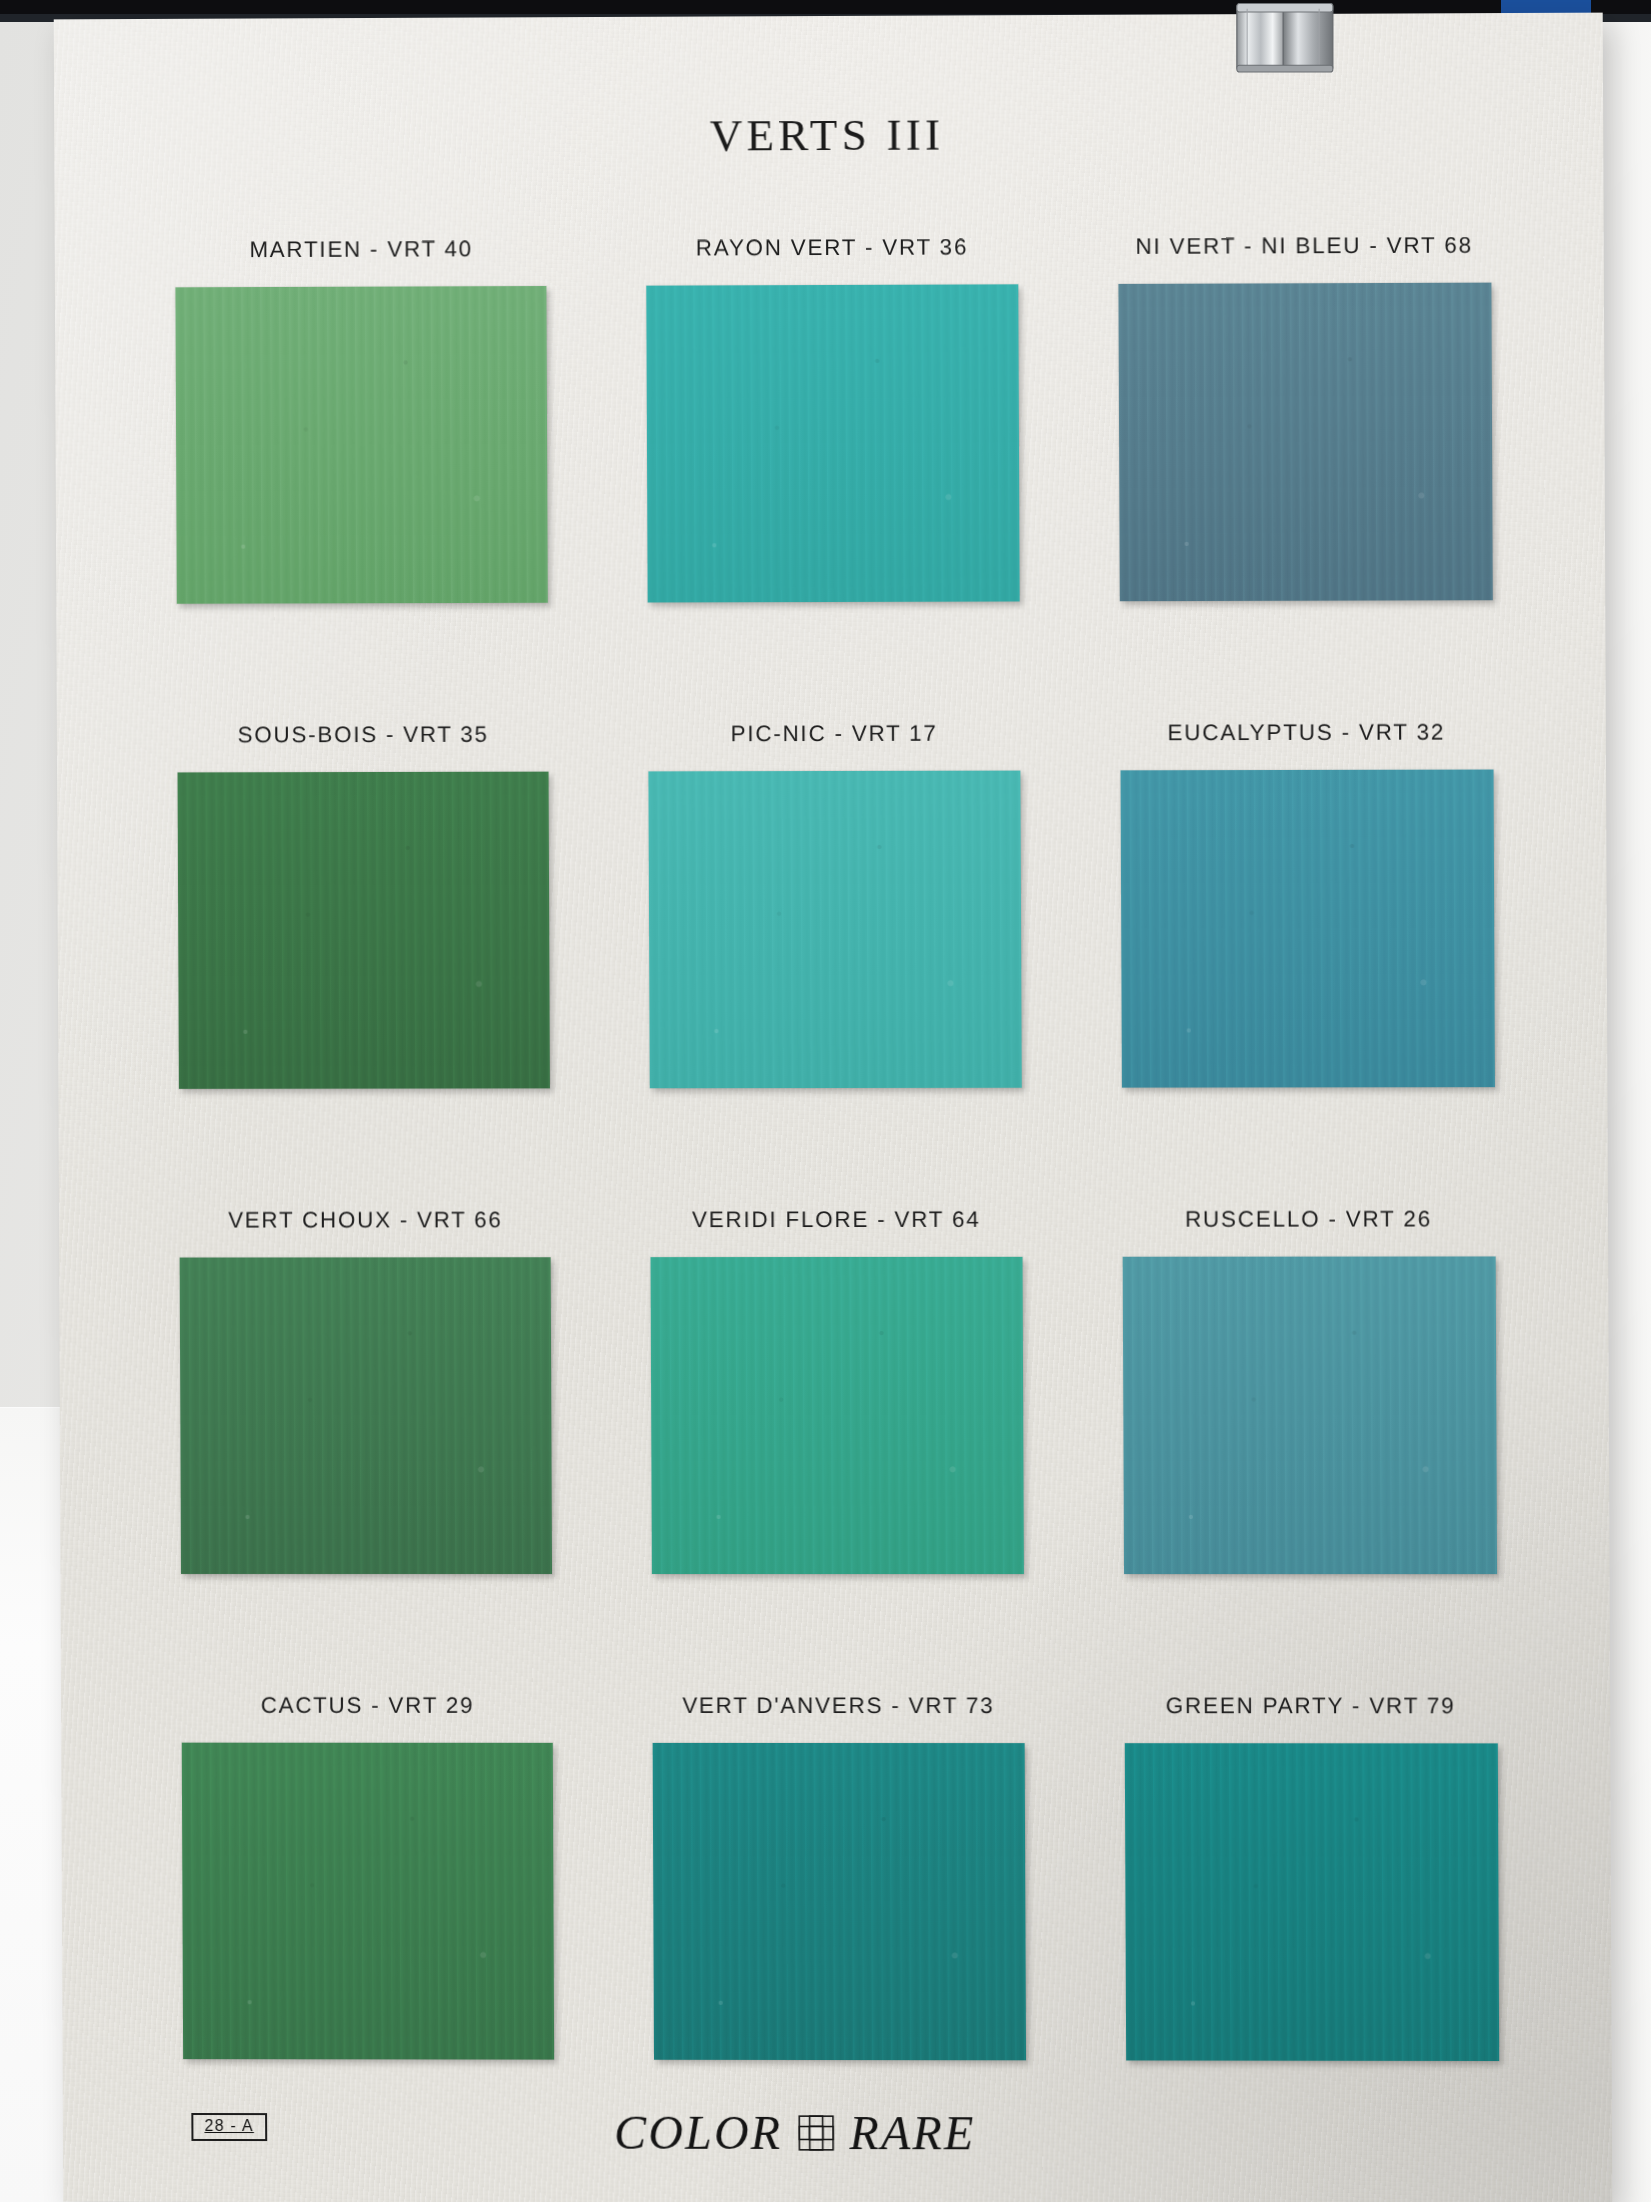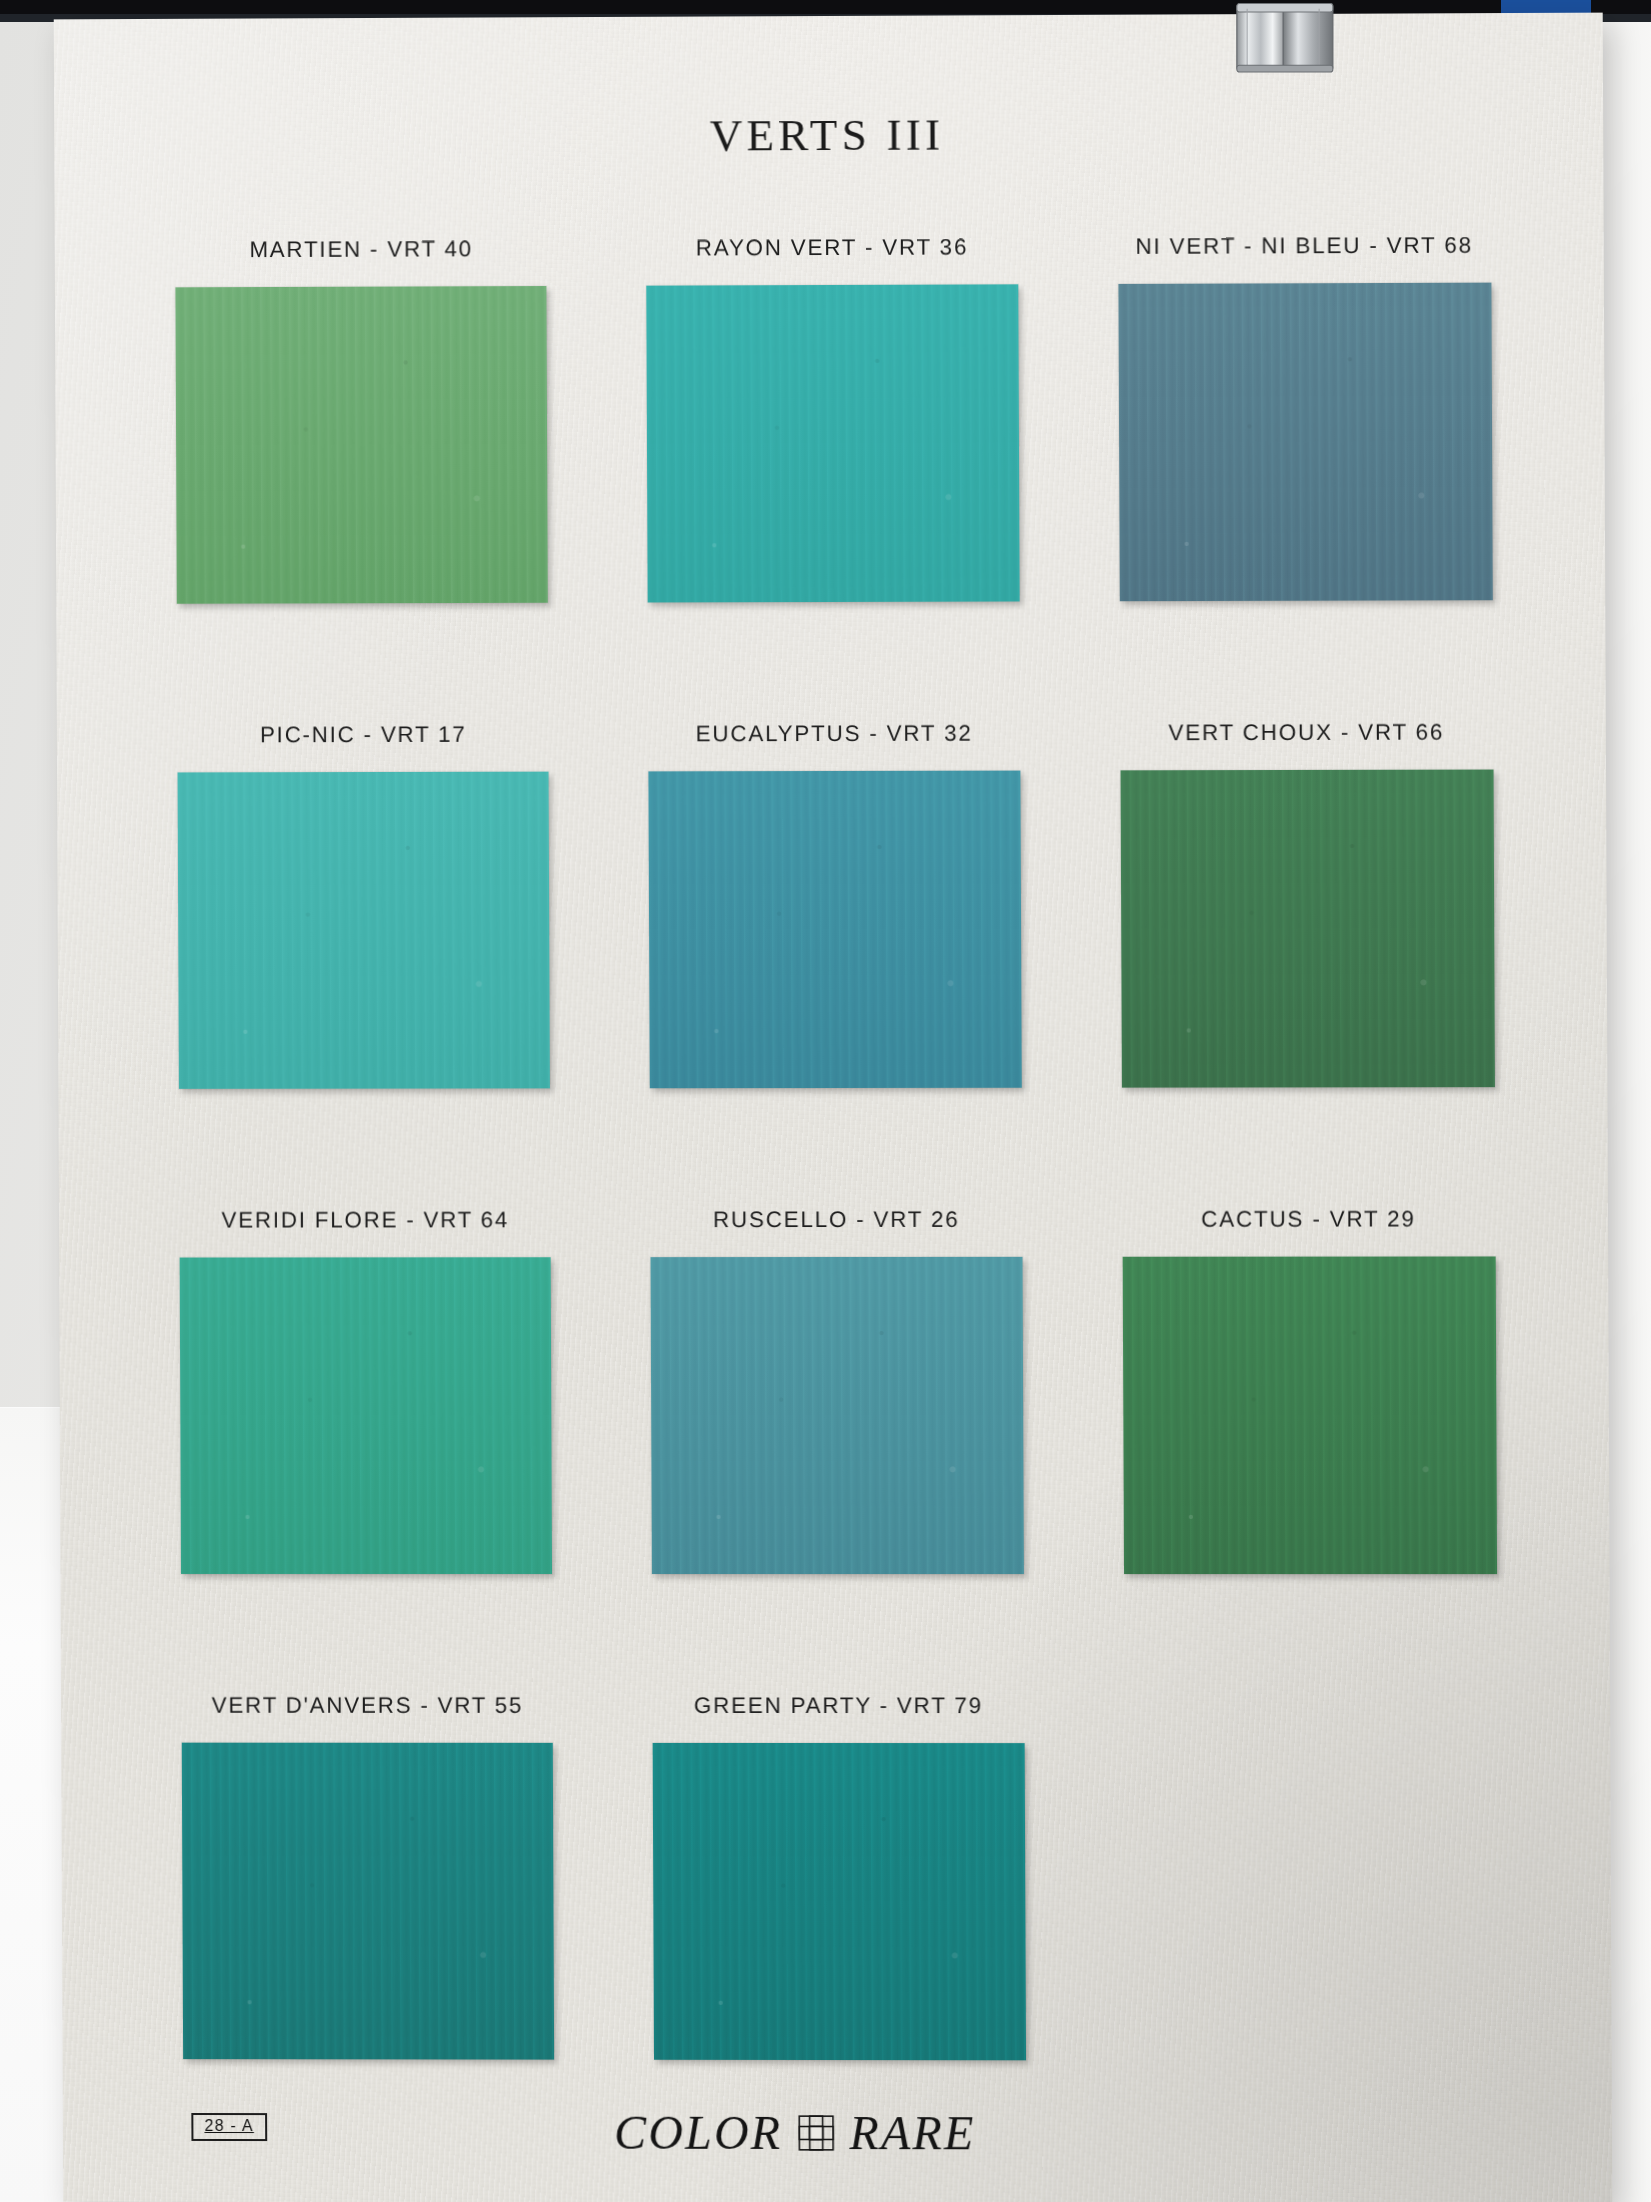--- a/index.html
+++ b/index.html
@@ -234,20 +234,24 @@
       <div class="cell">
         <div class="swatch-label">RAYON VERT  -  VRT 36</div>
         <div class="swatch" style="background-color: rgb(53, 172, 168);"></div>
       </div>
 
       <div class="cell">
         <div class="swatch-label">NI VERT - NI BLEU  -  VRT 68</div>
         <div class="swatch" style="background-color: rgb(85, 124, 140);"></div>
       </div>
 
+      <div class="cell">
+        <div class="swatch-label">SOUS-BOIS  -  VRT 35</div>
+        <div class="swatch" style="background-color: rgb(59, 117, 71);"></div>
+      </div>
 
       <div class="cell">
         <div class="swatch-label">PIC-NIC  -  VRT 17</div>
         <div class="swatch" style="background-color: rgb(68, 179, 173);"></div>
       </div>
 
       <div class="cell">
         <div class="swatch-label">EUCALYPTUS  -  VRT 32</div>
         <div class="swatch" style="background-color: rgb(62, 143, 161);"></div>
       </div>
@@ -266,21 +270,21 @@
         <div class="swatch-label">RUSCELLO  -  VRT 26</div>
         <div class="swatch" style="background-color: rgb(75, 146, 158);"></div>
       </div>
 
       <div class="cell">
         <div class="swatch-label">CACTUS  -  VRT 29</div>
         <div class="swatch" style="background-color: rgb(60, 125, 79);"></div>
       </div>
 
       <div class="cell">
-        <div class="swatch-label">VERT D'ANVERS  -  VRT 55</div>
+        <div class="swatch-label">VERT D'ANVERS  -  VRT 73</div>
         <div class="swatch" style="background-color: rgb(28, 127, 125);"></div>
       </div>
 
       <div class="cell">
         <div class="swatch-label">GREEN PARTY  -  VRT 79</div>
         <div class="swatch" style="background-color: rgb(24, 128, 127);"></div>
       </div>
 
     </div>
 

